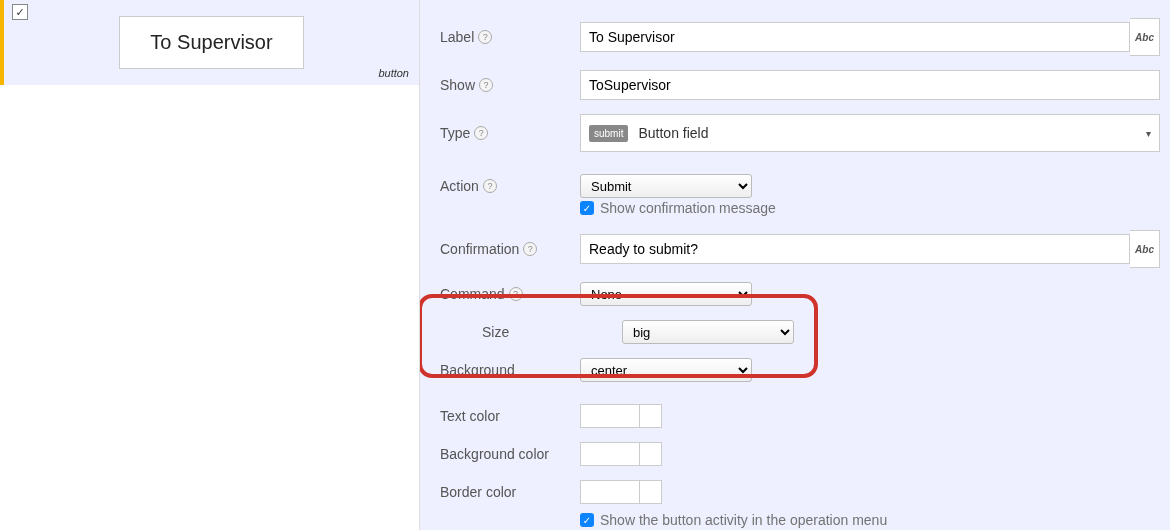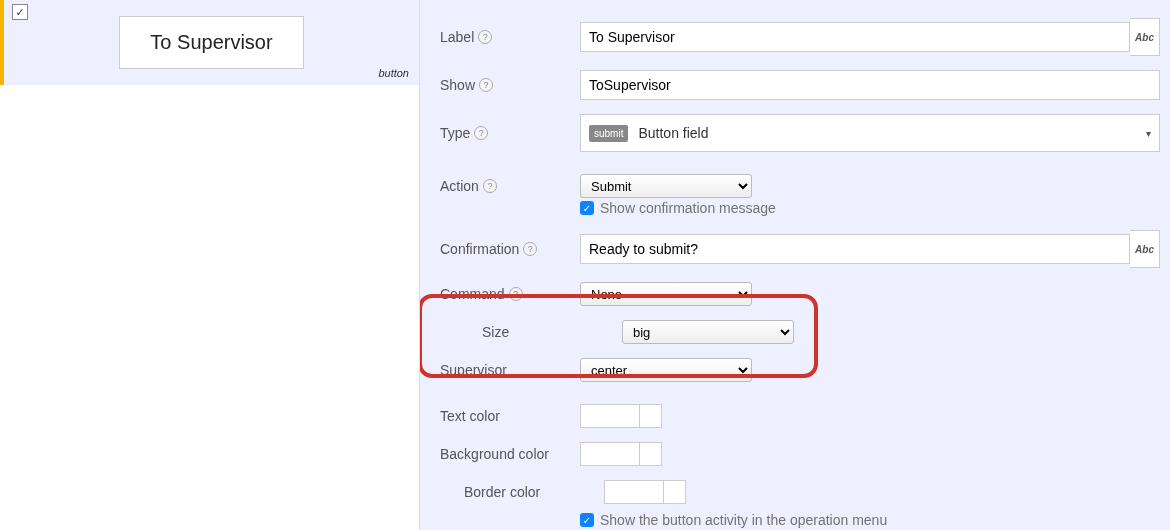--- a/index.html
+++ b/index.html
@@ -240,21 +240,21 @@
       </div>
       <div class="row-field">
         <select class="native-select">
           <option>big</option>
         </select>
       </div>
     </div>
 
     <div class="row" style="margin-bottom:22px;">
       <div class="row-label">
-        <span>Supervisor</span>
+        <span>Background</span>
       </div>
       <div class="row-field">
         <select class="native-select">
           <option>center</option>
         </select>
       </div>
     </div>
 
     <div class="row">
       <div class="row-label">
@@ -273,21 +273,21 @@
         <span>Background color</span>
       </div>
       <div class="row-field">
         <div class="color-field">
           <div style="flex:1"></div>
             <div class="color-swatch"></div>
         </div>
       </div>
     </div>
 
-    <div class="row" style="margin-bottom:8px;margin-left:24px;">
+    <div class="row" style="margin-bottom:8px;">
       <div class="row-label">
         <span>Border color</span>
       </div>
       <div class="row-field">
         <div class="color-field">
           <div style="flex:1"></div>
             <div class="color-swatch"></div>
         </div>
       </div>
     </div>

